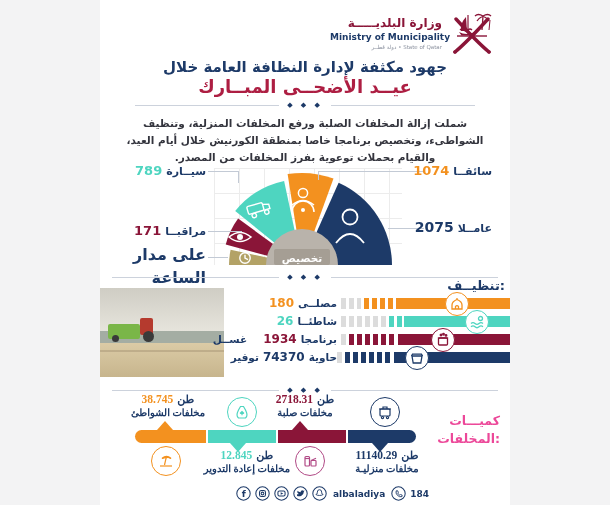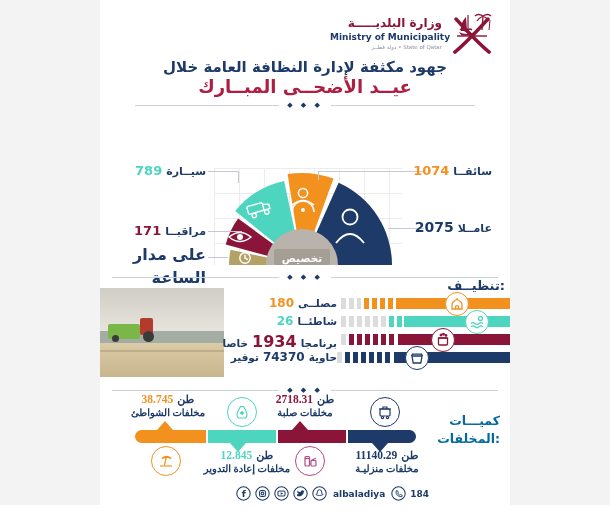--- a/index.html
+++ b/index.html
@@ -66,20 +66,21 @@
   </svg>
 
   <div class="abs" style="left:110px;top:58px;width:390px;text-align:center;font-size:15px;font-weight:bold;color:#1d3a68;">جهود مكثفة لإدارة النظافة العامة  خلال</div>
   <div class="abs" style="left:110px;top:76px;width:390px;text-align:center;font-size:18px;font-weight:bold;color:#ad1e42;">عيــد الأضحــى المبــارك</div>
   <div class="abs divider" style="left:135px;top:101px;width:340px;">
     <div class="line"></div>
       <div class="dia">◆ ◆ ◆</div>
       <div class="line"></div>
   </div>
 
+  <div class="abs rtl" style="left:125px;top:115px;width:360px;text-align:center;font-size:10.5px;font-weight:bold;color:#33343d;line-height:1.62;">شملت إزالة المخلفات الصلبة ورفع المخلفات المنزلية، وتنظيف الشواطىء، وتخصيص برنامجا خاصا بمنطقة الكورنيش خلال أيام العيد، والقيام بحملات توعوية بفرز المخلفات من المصدر.</div>
 
   <div class="abs grid" style="left:214px;top:168px;width:188px;height:97px;"></div>
 
   <svg class="abs" style="left:190px;top:160px;" width="230" height="110" viewBox="190 160 230 110">
     <path d="M302,265 L392,265 A90,90 0 0 0 338.6,182.8 Z" fill="#1d3a68"></path>
     <path d="M302,265 L333.5,178.5 A92,92 0 0 0 287.6,174.1 Z" fill="#f3911f"></path>
     <path d="M302,265 L284.1,180.9 A86,86 0 0 0 235.2,210.9 Z" fill="#4ed5c0"></path>
     <path d="M302,265 L238.1,218.6 A79,79 0 0 0 225.7,244.6 Z" fill="#8a1538"></path>
     <path d="M302,265 L230.6,249.8 A73,73 0 0 0 229,265 Z" fill="#b3a266"></path>
 
@@ -196,22 +197,22 @@
   <div class="abs rowcircle" style="left:431px;top:328px;border:1.8px solid #8a1538;">
     <svg width="16" height="16" viewBox="0 0 16 16" stroke="#8a1538" fill="none" stroke-width="1.3">
       <rect x="3.5" y="6" width="9" height="7" rx="1"></rect>
         <path d="M2.8,6 H13.2"></path>
         <circle cx="6" cy="3" r="0.8"></circle>
         <circle cx="8.5" cy="2.2" r="0.8"></circle>
         <circle cx="11" cy="3.4" r="0.8"></circle>
     </svg>
   </div>
   <div class="abs flexl" style="right:273px;top:332px;">
-    <span class="txt" style="font-size:10.5px;">خاصا</span>
-    <span class="num" style="font-size:16px;color:#8a1538;">1934</span>
+    <span class="txt" style="font-size:10.5px;">غســل</span>
+    <span class="num" style="font-size:12px;color:#8a1538;margin-left:12px;">1934</span>
     <span class="txt" style="font-size:10.5px;">برنامجا</span>
   </div>
 
   <div class="abs cbar" style="left:394px;top:352px;width:116px;background:#1d3a68;"></div>
   <div class="abs dash dash-n" style="left:345px;top:352px;width:47px;"></div>
   <div class="abs dash dash-g" style="left:337px;top:352px;width:6px;"></div>
   <div class="abs rowcircle" style="left:405px;top:346px;border:1.8px solid #1d3a68;">
     <svg width="16" height="16" viewBox="0 0 16 16" stroke="#1d3a68" fill="none" stroke-width="1.3">
       <path d="M3,6 h10 l-1.2,7 h-7.6 Z"></path>
         <path d="M2.5,6 l1,-1.8 h9 l1,1.8"></path>
@@ -222,21 +223,21 @@
     <span class="num" style="font-size:12px;color:#1d3a68;">74370</span>
     <span class="txt" style="font-size:10.5px;">حاوية</span>
   </div>
 
   <div class="abs divider" style="left:112px;top:386px;width:386px;">
     <div class="line"></div>
       <div class="dia">◆ ◆ ◆</div>
       <div class="line"></div>
   </div>
 
-  <div class="abs" style="right:110px;top:412px;text-align:right;line-height:1.45;color:#0369a1;font-weight:bold;font-size:12.5px;">
+  <div class="abs" style="right:110px;top:412px;text-align:right;line-height:1.45;color:#ec4899;font-weight:bold;font-size:12.5px;">
     <div>كميـــات</div>
     <div>المخلفات:</div>
   </div>
 
   <div class="abs" style="left:135px;top:430px;width:71px;height:13px;background:#f3911f;border-radius:7px 0 0 7px;"></div>
   <div class="abs" style="left:208px;top:430px;width:68px;height:13px;background:#4ed5c0;"></div>
   <div class="abs" style="left:278px;top:430px;width:68px;height:13px;background:#8a1538;"></div>
   <div class="abs" style="left:348px;top:430px;width:68px;height:13px;background:#1d3a68;border-radius:0 7px 7px 0;"></div>
 
   <div class="abs tri" style="left:157px;top:421px;border-left:8px solid transparent;border-right:8px solid transparent;border-bottom:9px solid #f3911f;"></div>

